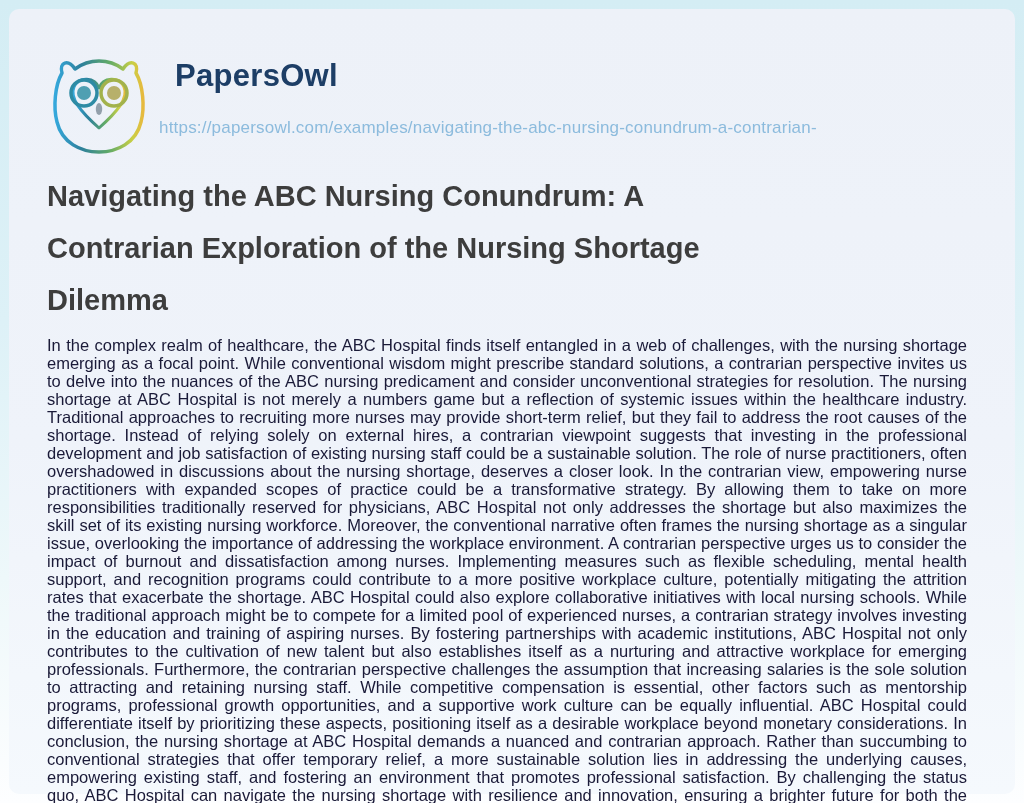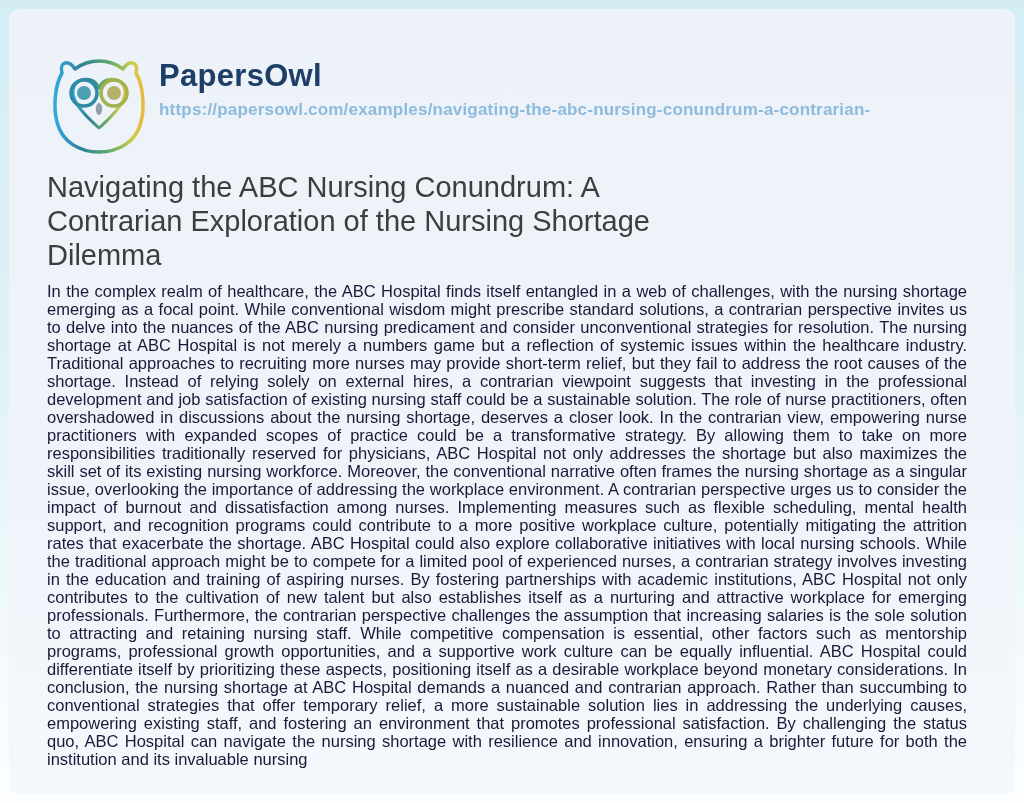--- a/index.html
+++ b/index.html
@@ -26,40 +26,41 @@
     margin-left: 2px;
   }
   .logo-wrap { flex: 0 0 auto; }
   .logo-wrap svg { width: 100px; height: 104px; display: block; }
   .header-text { padding-top: 6px; }
   .brand {
     font-size: 31px;
     font-weight: bold;
     color: #1d3e66;
     letter-spacing: 0.3px;
+    margin-left: 16px;
   }
   .url {
     display: block;
-    margin-top: 5px;
+    margin-top: 23px;
     font-size: 17px;
     line-height: 22px;
-    font-weight: 700;
+    font-weight: 400;
     color: #8cbbdd;
     text-decoration: none;
     letter-spacing: 0.2px;
     cursor: pointer;
     text-align: right;
   }
   .url span { display: block; }
   .article-title {
     margin: 14px 0 0 0;
     max-width: 660px;
     font-size: 29px;
-    line-height: 34px;
-    font-weight: 400;
+    line-height: 52px;
+    font-weight: 700;
     color: #3d3d3d;
   }
   .article-body {
     margin: 10px 10px 0 0;
     font-family: Liberation Sans, sans-serif;
     font-size: 16.5px;
     line-height: 18px;
     color: #1a1a38;
     text-align: justify;
   }

